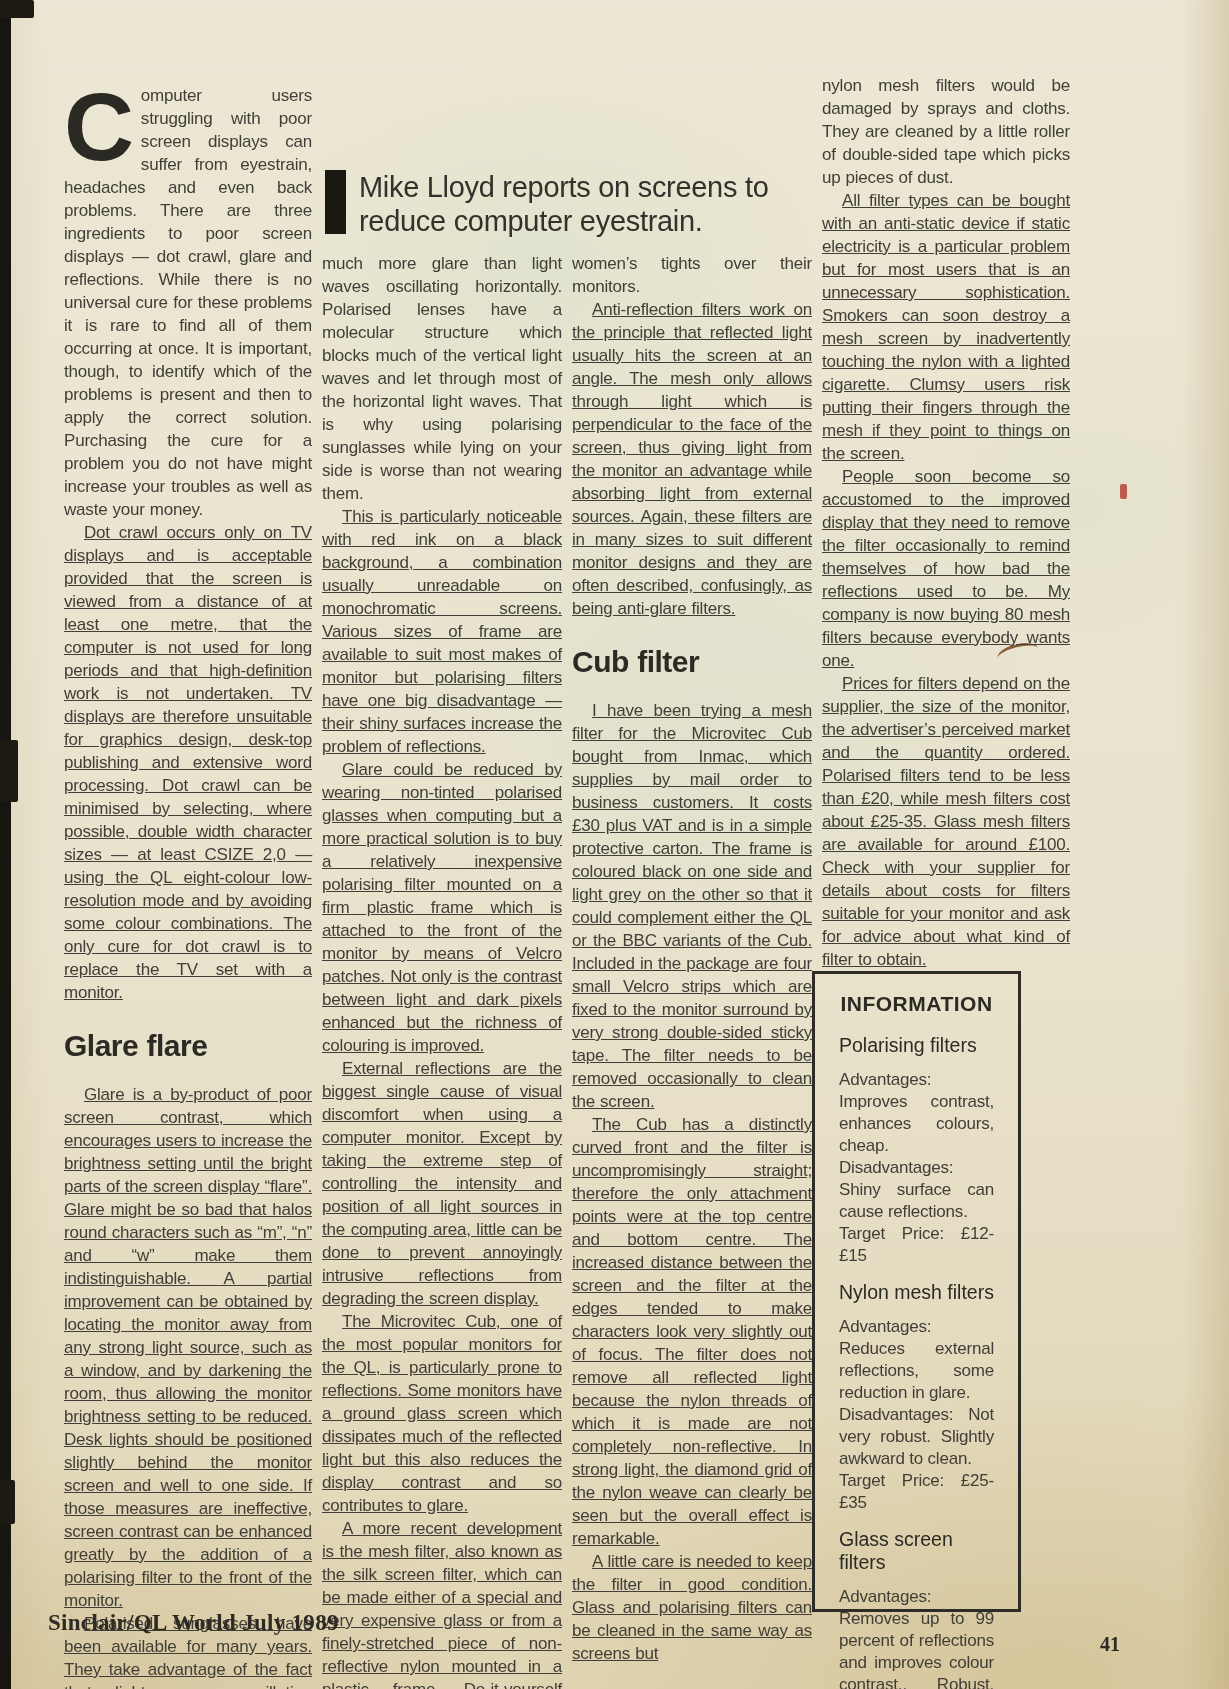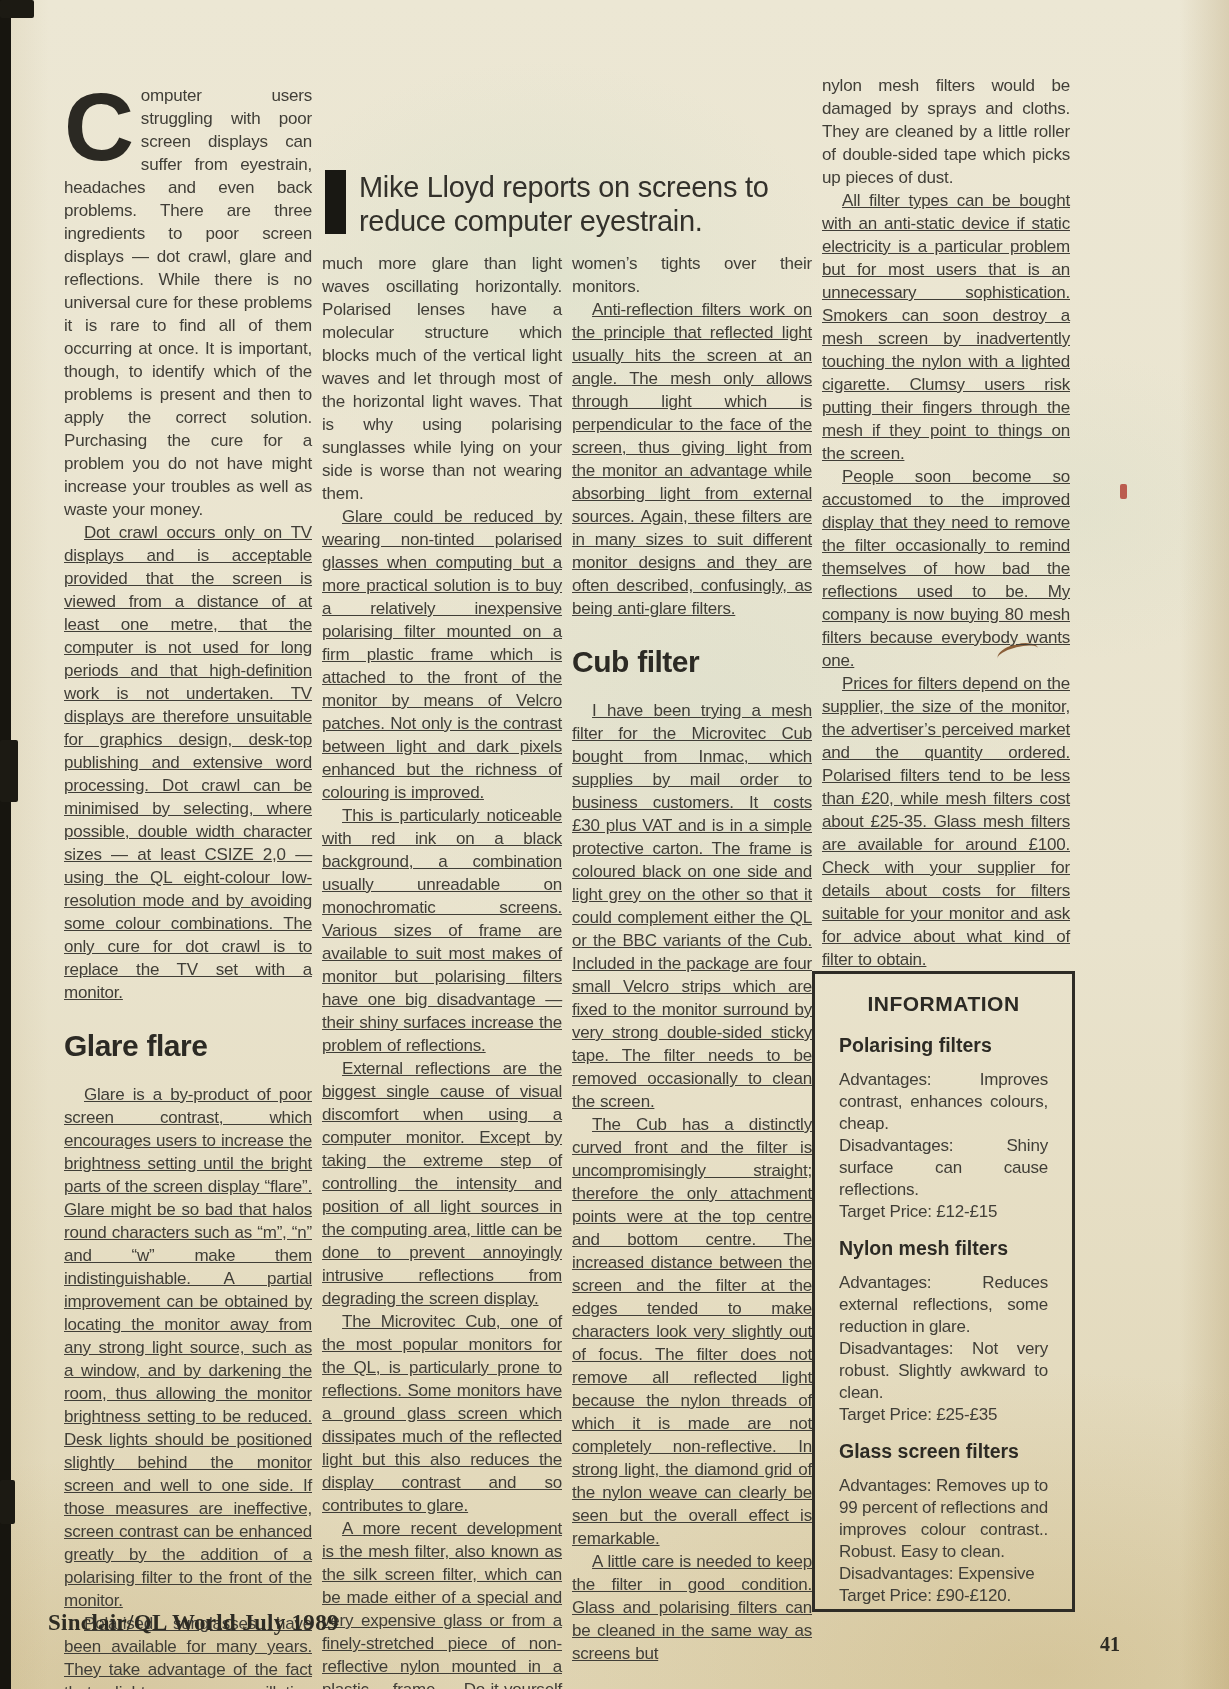--- a/index.html
+++ b/index.html
@@ -45,25 +45,25 @@
   #col3 { left:572px; top:252px; width:240px; }
   #col4 { left:822px; top:74px;  width:248px; }
   .col p { margin:0; }
   .col p.ind { text-indent:20px;text-decoration:underline; }
   .dropcap { float:left; font-size:97px; line-height:72px; font-weight:bold;
              margin:7px 7px 0 0; color:#2b2923; }
   .subhead { font-size:30px; font-weight:bold; text-indent:0 !important;
              letter-spacing:-.5px; color:#2c2a24; margin:30px 0 26px; }
 
   
-  .infobox { position:absolute; left:812px; top:971px; width:263px; height:641px;
+  .infobox { position:absolute; left:812px; top:971px; width:209px; height:641px;
              box-sizing:border-box; border:3px solid #2e2c26; padding:16px 24px 0; }
   .ib-title { text-align:center; font-weight:bold; font-size:21px; letter-spacing:.5px;
               color:#2c2a24; margin:2px 0 18px; }
-  .ib-head { font-weight:bold; font-size:19.5px; color:#2c2a24; margin:14px 0 12px; }
+  .ib-head { font-weight:normal; font-size:19.5px; color:#2c2a24; margin:14px 0 12px; }
   .ib-line { font-size:17px; line-height:22px; text-align:justify; letter-spacing:-.2px;
              hyphens:auto; -webkit-hyphens:auto; }
 
   
   .footer-mag { position:absolute; left:48px; top:1610px;
                 font-family:Liberation Serif, serif; font-weight:bold;
                 font-size:23px; letter-spacing:.3px; color:#2d2b23; }
   .footer-page { position:absolute; left:1100px; top:1633px;
                  font-family:"Liberation Serif", serif; font-weight:bold;
                  font-size:20px; color:#2d2b23; }
@@ -89,22 +89,22 @@
   <div class="col" id="col1">
     <p><span class="dropcap">C</span><span>omputer users struggling with poor screen displays can suffer from eyestrain, headaches and even back problems. There are three ingredients to poor screen displays — dot crawl, glare and reflections. While there is no universal cure for these problems it is rare to find all of them occurring at once. It is important, though, to identify which of the problems is present and then to apply the correct solution. Purchasing the cure for a problem you do not have might increase your troubles as well as waste your money.</span></p>
     <p class="ind">Dot crawl occurs only on TV displays and is acceptable provided that the screen is viewed from a distance of at least one metre, that the computer is not used for long periods and that high-definition work is not undertaken. TV displays are therefore unsuitable for graphics design, desk-top publishing and extensive word processing. Dot crawl can be minimised by selecting, where possible, double width character sizes — at least CSIZE 2,0 — using the QL eight-colour low-resolution mode and by avoiding some colour combinations. The only cure for dot crawl is to replace the TV set with a monitor.</p>
     <h2 class="subhead">Glare flare</h2>
     <p class="ind">Glare is a by-product of poor screen contrast, which encourages users to increase the brightness setting until the bright parts of the screen display “flare”. Glare might be so bad that halos round characters such as “m”, “n” and “w” make them indistinguishable. A partial improvement can be obtained by locating the monitor away from any strong light source, such as a window, and by darkening the room, thus allowing the monitor brightness setting to be reduced. Desk lights should be positioned slightly behind the monitor screen and well to one side. If those measures are ineffective, screen contrast can be enhanced greatly by the addition of a polarising filter to the front of the monitor.</p>
     <p class="ind">Polarised sunglasses have been available for many years. They take advantage of the fact that light waves oscillating vertically are responsible for</p>
   </div>
 
   <div class="col" id="col2">
     <p>much more glare than light waves oscillating horizontally. Polarised lenses have a molecular structure which blocks much of the vertical light waves and let through most of the horizontal light waves. That is why using polarising sunglasses while lying on your side is worse than not wearing them.</p>
+    <p class="ind">This is particularly noticeable with red ink on a black background, a combination usually unreadable on monochromatic screens. Various sizes of frame are available to suit most makes of monitor but polarising filters have one big disadvantage — their shiny surfaces increase the problem of reflections.</p>
     <p class="ind">Glare could be reduced by wearing non-tinted polarised glasses when computing but a more practical solution is to buy a relatively inexpensive polarising filter mounted on a firm plastic frame which is attached to the front of the monitor by means of Velcro patches. Not only is the contrast between light and dark pixels enhanced but the richness of colouring is improved.</p>
-    <p class="ind">This is particularly noticeable with red ink on a black background, a combination usually unreadable on monochromatic screens. Various sizes of frame are available to suit most makes of monitor but polarising filters have one big disadvantage — their shiny surfaces increase the problem of reflections.</p>
     <p class="ind">External reflections are the biggest single cause of visual discomfort when using a computer monitor. Except by taking the extreme step of controlling the intensity and position of all light sources in the computing area, little can be done to prevent annoyingly intrusive reflections from degrading the screen display.</p>
     <p class="ind">The Microvitec Cub, one of the most popular monitors for the QL, is particularly prone to reflections. Some monitors have a ground glass screen which dissipates much of the reflected light but this also reduces the display contrast and so contributes to glare.</p>
     <p class="ind">A more recent development is the mesh filter, also known as the silk screen filter, which can be made either of a special and very expensive glass or from a finely-stretched piece of non-reflective nylon mounted in a plastic frame. Do-it-yourself fanatics might like to try stretching an old pair of</p>
   </div>
 
   <div class="col" id="col3">
     <p>women’s tights over their monitors.</p>
     <p class="ind">Anti-reflection filters work on the principle that reflected light usually hits the screen at an angle. The mesh only allows through light which is perpendicular to the face of the screen, thus giving light from the monitor an advantage while absorbing light from external sources. Again, these filters are in many sizes to suit different monitor designs and they are often described, confusingly, as being anti-glare filters.</p>
     <h2 class="subhead">Cub filter</h2>
     <p class="ind">I have been trying a mesh filter for the Microvitec Cub bought from Inmac, which supplies by mail order to business customers. It costs £30 plus VAT and is in a simple protective carton. The frame is coloured black on one side and light grey on the other so that it could complement either the QL or the BBC variants of the Cub. Included in the package are four small Velcro strips which are fixed to the monitor surround by very strong double-sided sticky tape. The filter needs to be removed occasionally to clean the screen.</p>

